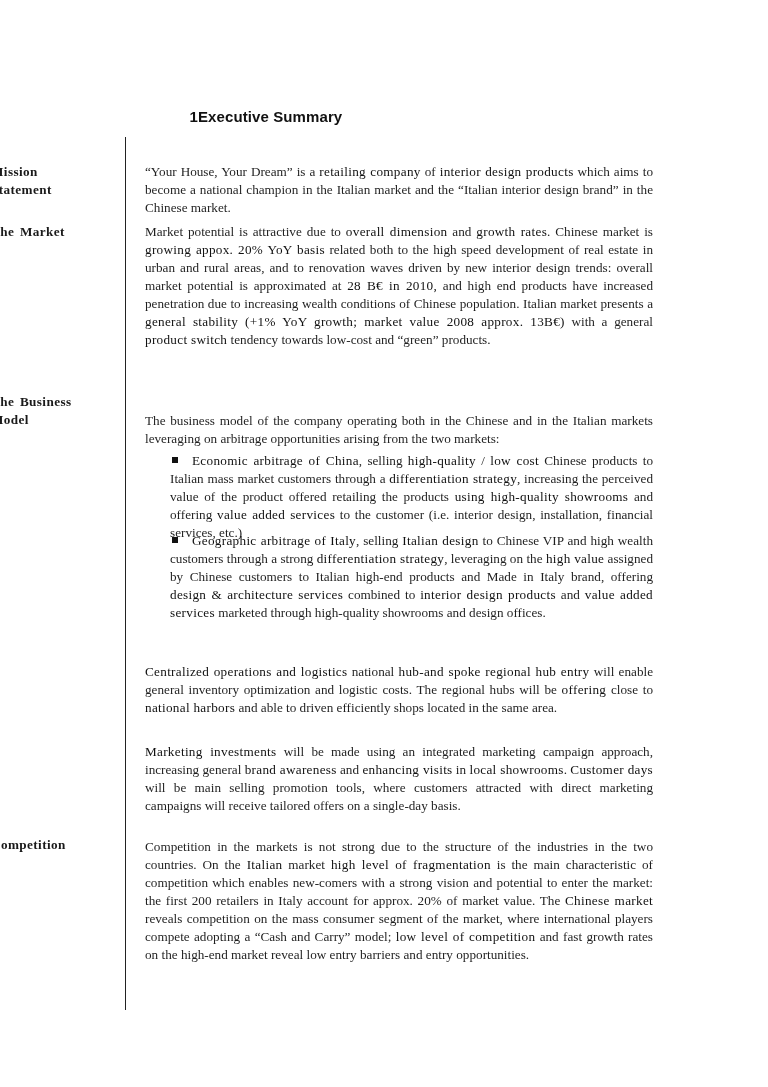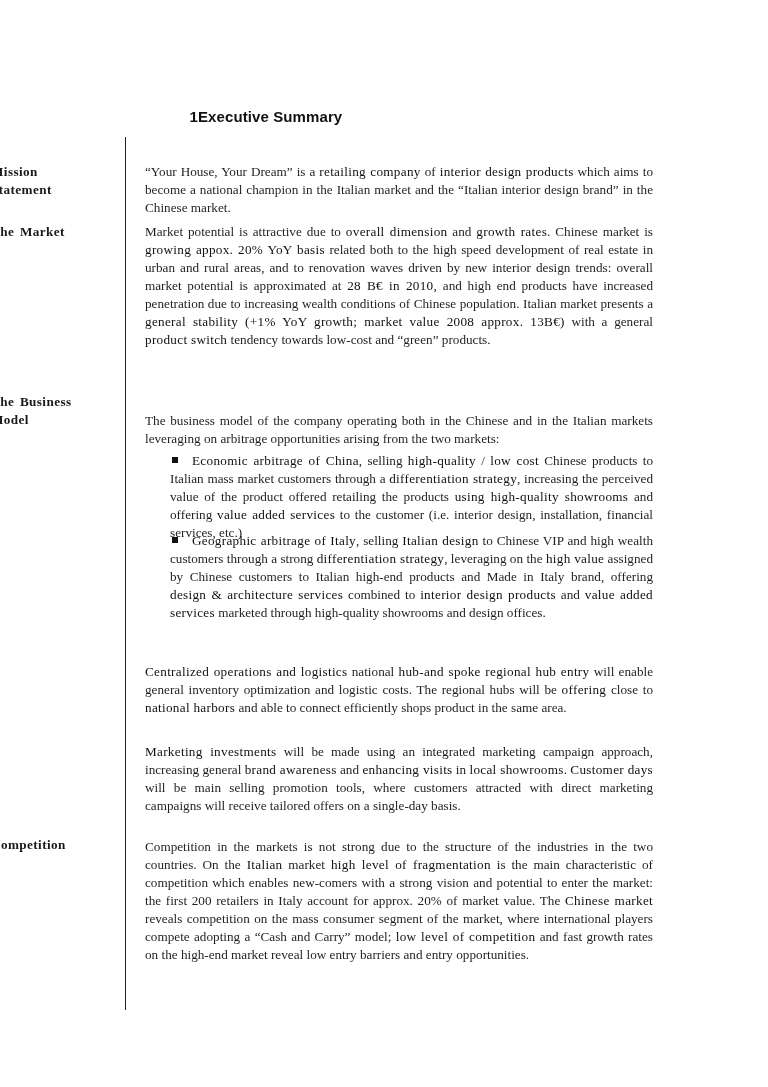--- a/index.html
+++ b/index.html
@@ -110,21 +110,21 @@
 <div class="body-col" style="top:412px;">
   <p class="para"><span>The business model of the company operating both in the Chinese and in the Italian markets leveraging on arbitrage opportunities arising from the two markets:</span></p>
 </div>
 <div class="bullet-block" style="top:452px;">
   <p class="para"><span class="bullet-mark"></span><span><b>Economic arbitrage of China</b><span>, selling </span><b>high-quality</b><span> / </span><b>low cost</b><span> Chinese products to Italian mass market customers through a </span><b>differentiation strategy</b><span>, increasing the perceived value of the product offered retailing the products </span><b>using high-quality showrooms</b><span> and offering </span><b>value added services</b><span> to the customer (i.e. interior design, installation, financial services, etc.)</span></span></p>
 </div>
 <div class="bullet-block" style="top:532px;">
   <p class="para"><span class="bullet-mark"></span><span><b>Geographic arbitrage of Italy</b><span>, selling </span><b>Italian design</b><span> to Chinese VIP and high wealth customers through a strong </span><b>differentiation strategy</b><span>, leveraging on the </span><b>high value</b><span> assigned by Chinese customers to Italian high-end products and Made in Italy brand, offering </span><b>design &amp; architecture services</b><span> combined to </span><b>interior design products</b><span> and </span><b>value added services</b><span> marketed through high-quality showrooms and design offices.</span></span></p>
 </div>
 <div class="body-col" style="top:663px;">
-  <p class="para"><b>Centralized operations and logistics</b><span> national </span><b>hub-and spoke regional hub entry</b><span> will enable general inventory optimization and logistic costs. The regional hubs will be </span><b>offering</b><span> close to </span><b>national harbors</b><span> and able to connect efficiently shops product in the same area.</span></p>
+  <p class="para"><b>Centralized operations and logistics</b><span> national </span><b>hub-and spoke regional hub entry</b><span> will enable general inventory optimization and logistic costs. The regional hubs will be </span><b>offering</b><span> close to </span><b>national harbors</b><span> and able to driven efficiently shops located in the same area.</span></p>
 </div>
 <div class="body-col" style="top:743px;">
   <p class="para"><b>Marketing investments</b><span> will be made using an integrated marketing campaign approach, increasing general </span><b>brand awareness</b><span> and </span><b>enhancing visits</b><span> in </span><b>local showrooms</b><span>. </span><b>Customer days</b><span> will be main selling promotion tools, where customers attracted with direct marketing campaigns will receive tailored offers on a single-day basis.</span></p>
 </div>
 
 <div class="side-label" style="top:836px;">
   <span>Competition</span>
 </div>
 <div class="body-col" style="top:838px;">
   <p class="para"><span>Competition in the markets is not strong due to the structure of the industries in the two countries. On the </span><b>Italian</b><span> market </span><b>high level of fragmentation</b><span> is the main characteristic of competition which enables new-comers with a strong vision and potential to enter the market: the first 200 retailers in Italy account for approx. 20% of market value. The </span><b>Chinese market</b><span> reveals competition on the mass consumer segment of the market, where international players compete adopting a “Cash and Carry” model; </span><b>low level of competition</b><span> and fast growth rates on the high-end market reveal low entry barriers and entry opportunities.</span></p>

